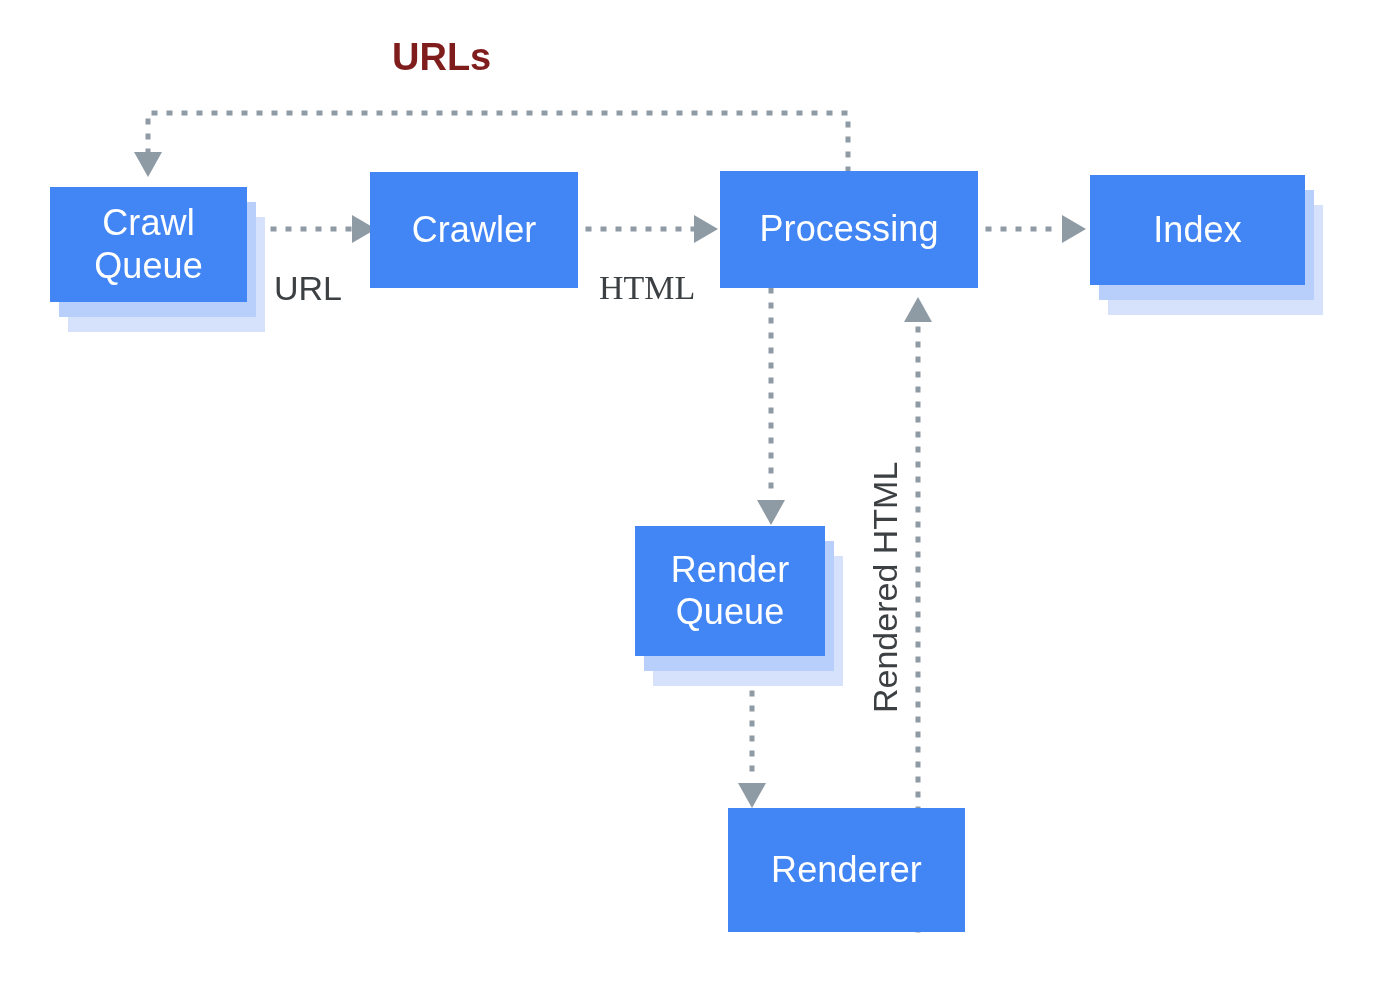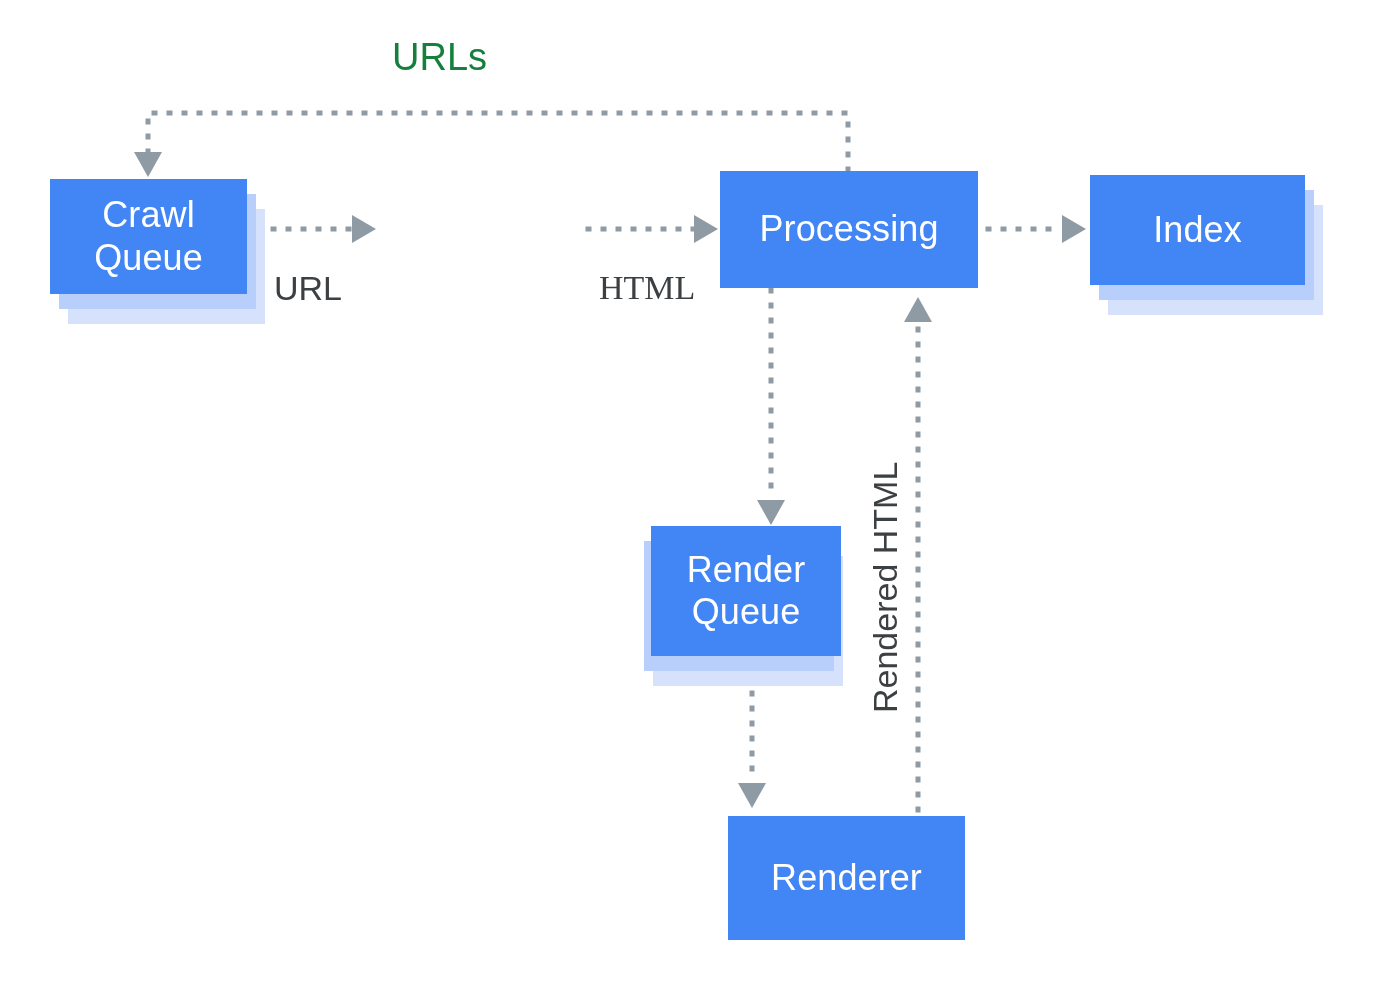--- a/index.html
+++ b/index.html
@@ -61,24 +61,24 @@
     font-size: 34px;
     font-weight: 400;
     white-space: nowrap;
   }
   .edge-label.vert {
     transform-origin: 0 0;
     transform: rotate(-90deg);
   }
   .title-label {
     position: absolute;
-    color: #15803d;
+    color: #7f1d1d;
     font-family: "Liberation Sans", sans-serif;
     font-size: 38px;
-    font-weight: 400;
+    font-weight: 700;
     white-space: nowrap;
   }
 </style>
 </head>
 <body>
 
 <div id="canvas">
 
   <svg id="wires" viewBox="0 0 1374 981" xmlns="http://www.w3.org/2000/svg">
 
@@ -111,54 +111,59 @@
       <line x1="752" y1="678" x2="752" y2="783" stroke="#8e9aa4" stroke-width="5" stroke-linecap="square" stroke-dasharray="1 14"></line>
       <polygon points="738,783 766,783 752,808" fill="#8e9aa4"></polygon>
     </g>
 
     <g>
       <line x1="918" y1="930" x2="918" y2="322" stroke="#8e9aa4" stroke-width="5" stroke-linecap="square" stroke-dasharray="1 14"></line>
       <polygon points="904,322 932,322 918,297" fill="#8e9aa4"></polygon>
     </g>
   </svg>
 
-  <div class="node" style="left:50px; top:179px; width:254px; height:145px;">
+  <div class="node" style="left:50px; top:187px; width:254px; height:145px;">
     <div class="layer back2" style="left:18px; top:30px; width:197px; height:115px;"></div>
     <div class="layer back1" style="left:9px; top:15px; width:197px; height:115px;"></div>
     <div class="layer front" style="left:0px; top:0px; width:197px; height:115px;">
       <span class="label">Crawl
 Queue</span>
     </div>
   </div>
 
+  <div class="node" style="left:370px; top:172px; width:208px; height:116px;">
+    <div class="layer front" style="left:0px; top:0px; width:208px; height:116px;">
+      <span class="label">Crawler</span>
+    </div>
+  </div>
 
   <div class="node" style="left:720px; top:171px; width:258px; height:117px;">
     <div class="layer front" style="left:0px; top:0px; width:258px; height:117px;">
       <span class="label">Processing</span>
     </div>
   </div>
 
   <div class="node" style="left:1090px; top:175px; width:230px; height:140px;">
     <div class="layer back2" style="left:18px; top:30px; width:215px; height:110px;"></div>
     <div class="layer back1" style="left:9px; top:15px; width:215px; height:110px;"></div>
     <div class="layer front" style="left:0px; top:0px; width:215px; height:110px;">
       <span class="label">Index</span>
     </div>
   </div>
 
   <div class="node" style="left:635px; top:526px; width:210px; height:160px;">
     <div class="layer back2" style="left:18px; top:30px; width:190px; height:130px;"></div>
     <div class="layer back1" style="left:9px; top:15px; width:190px; height:130px;"></div>
-    <div class="layer front" style="left:16px; top:0px; width:190px; height:130px;">
+    <div class="layer front" style="left:0px; top:0px; width:190px; height:130px;">
       <span class="label">Render
 Queue</span>
     </div>
   </div>
 
-  <div class="node" style="left:728px; top:808px; width:237px; height:124px;margin-top:8px;">
+  <div class="node" style="left:728px; top:808px; width:237px; height:124px;">
     <div class="layer front" style="left:0px; top:0px; width:237px; height:124px;">
       <span class="label">Renderer</span>
     </div>
   </div>
 
   <div class="title-label" style="left:392px; top:36px;">URLs</div>
 
   <div class="edge-label" style="left:274px; top:269px;text-align:right;">URL</div>
 
   <div class="edge-label" style="left:599px; top:269px;font-family:Liberation Serif, serif;">HTML</div>

